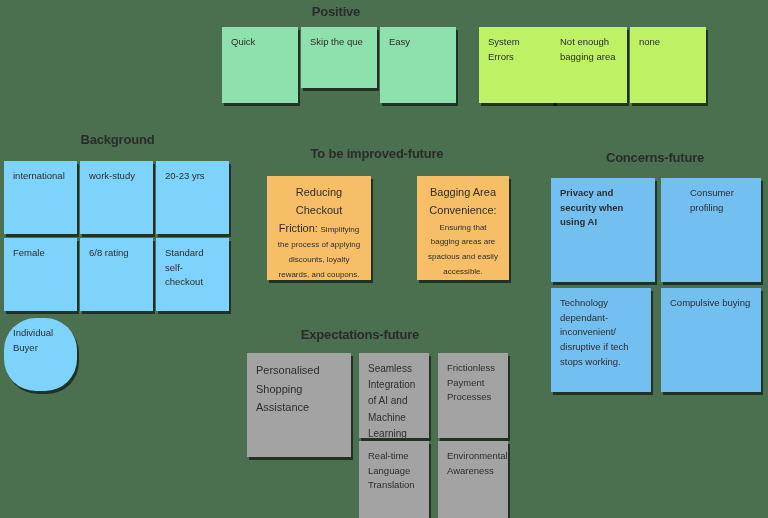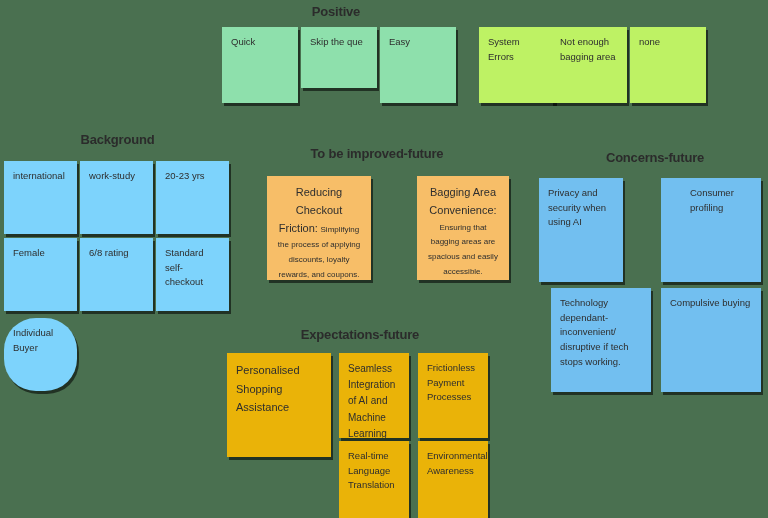--- a/index.html
+++ b/index.html
@@ -45,21 +45,21 @@
   }
   .note .body {
     font-size: 8px;
     line-height: 1.6;
   }
   .green  { background: #8ee0ac; }
   .pink   { background: #bef264; }
   .purple { background: #7dd3fc; }
   .orange { background: #f7be68; text-align: center; }
   .blue   { background: #72bff0; }
-  .yellow { background: #eab308; }
+  .yellow { background: #a3a3a3; margin-left: 20px; }
 </style>
 </head>
 <body>
 
 <div id="board">
 
   <div class="section-title" style="left:222px; top:4px; width:228px;">Positive</div>
 
   <div class="note green" style="left:222px; top:27px; width:76px; height:76px;">Quick</div>
   <div class="note green" style="left:301px; top:27px; width:76px; height:61px;">Skip the que</div>
@@ -89,21 +89,21 @@
     <span class="body">Simplifying the process of applying discounts, loyalty rewards, and coupons.</span>
   </div>
 
   <div class="note orange" style="left:384px; top:176px; width:92px; height:104px;margin-left:33px;">
     <span class="lead">Bagging Area Convenience:</span>
     <span class="body">Ensuring that bagging areas are spacious and easily accessible.</span>
   </div>
 
   <div class="section-title" style="left:540px; top:150px; width:230px;">Concerns-future</div>
 
-  <div class="note blue" style="left:539px; top:178px; width:84px; height:104px;">Privacy and security when using AI</div>
+  <div class="note blue" style="left:551px; top:178px; width:104px; height:104px;font-weight:bold;">Privacy and security when using AI</div>
   <div class="note blue" style="left:661px; top:178px; width:100px; height:104px;padding-left:29px;">Consumer profiling</div>
 
   <div class="note blue" style="left:551px; top:288px; width:100px; height:104px;">Technology dependant-inconvenient/ disruptive if tech stops working.</div>
   <div class="note blue" style="left:661px; top:288px; width:100px; height:104px;">Compulsive buying</div>
 
   <div class="section-title" style="left:215px; top:327px; width:290px;">Expectations-future</div>
 
   <div class="note yellow big" style="left:227px; top:353px; width:104px; height:104px;">Personalised Shopping Assistance</div>
 
   <div class="note yellow small" style="left:339px; top:353px; width:70px; height:85px;">Seamless Integration of AI and Machine Learning</div>

